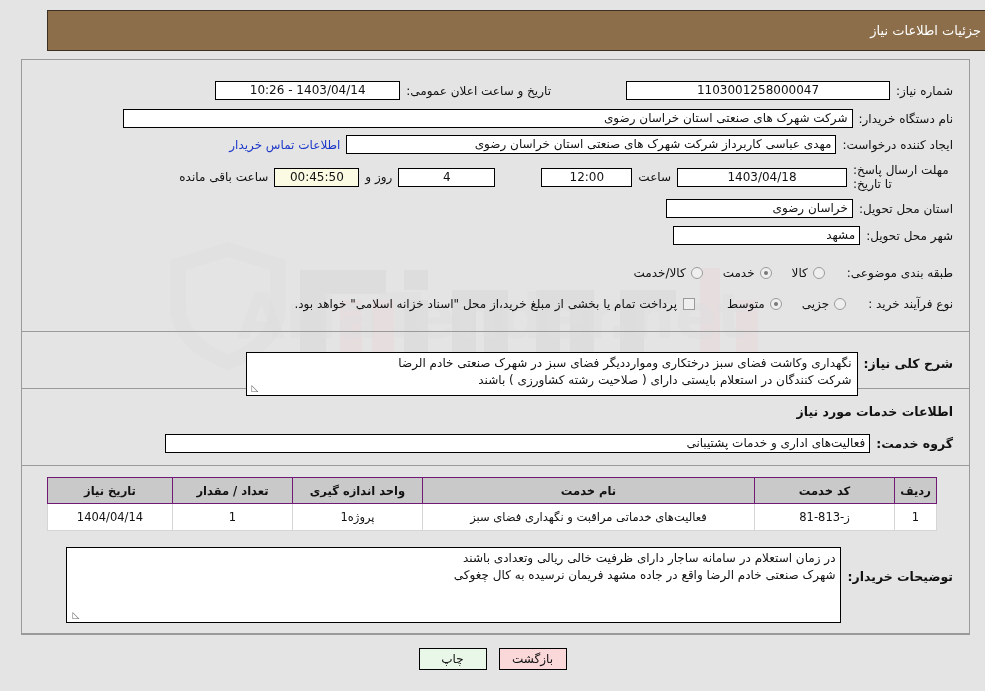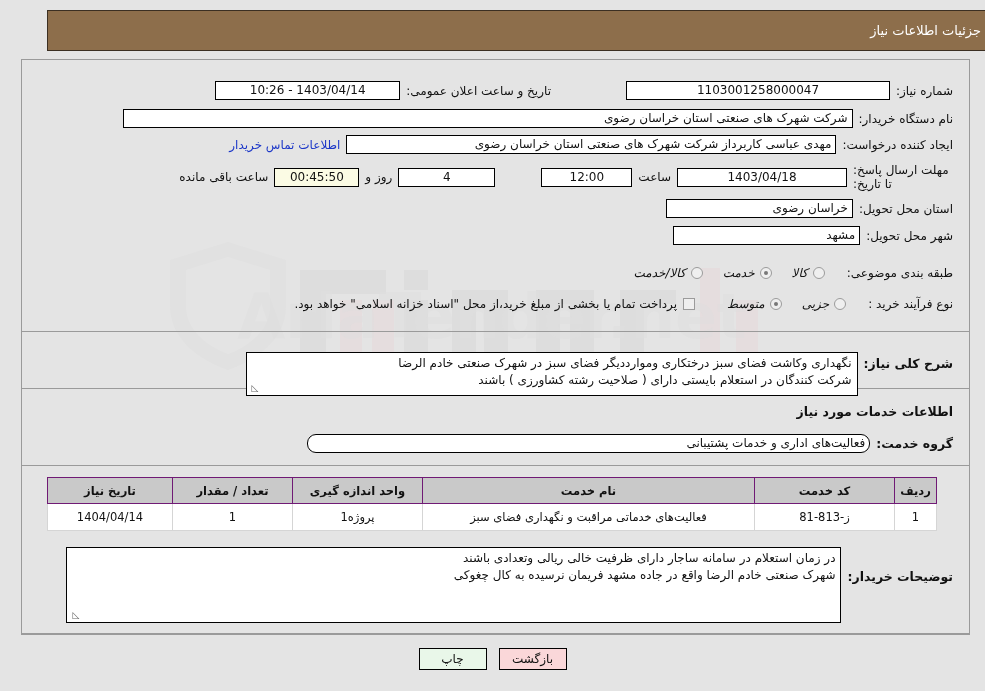--- a/index.html
+++ b/index.html
@@ -119,21 +119,21 @@
   }
   .radio.on::after {
     content: "";
     position: absolute;
     left: 3px; top: 3px;
     width: 4px; height: 4px;
     border-radius: 50%;
     background: #787878;
   }
   .radio-group { display: flex; align-items: center; gap: 5px; }
-  .radio-group .rtxt { font-size: 12px; color: #111; margin-left: 14px; font-style: italic; }
+  .radio-group .rtxt { font-size: 12px; color: #111; margin-left: 14px; }
 
   .checkbox {
     width: 12px; height: 12px;
     border: 1px solid #9b9b9b;
     background: #efefef;
     display: inline-block;
     vertical-align: middle;
     flex: 0 0 auto;
   }
 
@@ -349,21 +349,21 @@
       <span style="display:block;">نگهداری وکاشت فضای سبز درختکاری وموارددیگر فضای سبز در شهرک صنعتی خادم الرضا</span>
       <span style="display:block;">شرکت کنندگان در استعلام بایستی دارای  ( صلاحیت رشته کشاورزی ) باشند</span>
       <span class="grip">◺</span>
     </span>
   </div>
 
   <div class="sect-title" style="right:32px; top:404px;">اطلاعات خدمات مورد نیاز</div>
 
   <div class="frow" style="right:32px; top:434px;">
     <span class="bold-lbl">گروه خدمت:</span>
-    <span class="inp right" style="width:563px;border-radius:9px;">فعالیت‌های اداری و خدمات پشتیبانی</span>
+    <span class="inp right" style="width:705px;">فعالیت‌های اداری و خدمات پشتیبانی</span>
   </div>
 
   <div class="tbl-wrap">
     <table class="items">
       <thead>
         <tr>
           <th style="width:42px;">ردیف</th>
           <th style="width:140px;">کد خدمت</th>
           <th>نام خدمت</th>
           <th style="width:130px;">واحد اندازه گیری</th>

